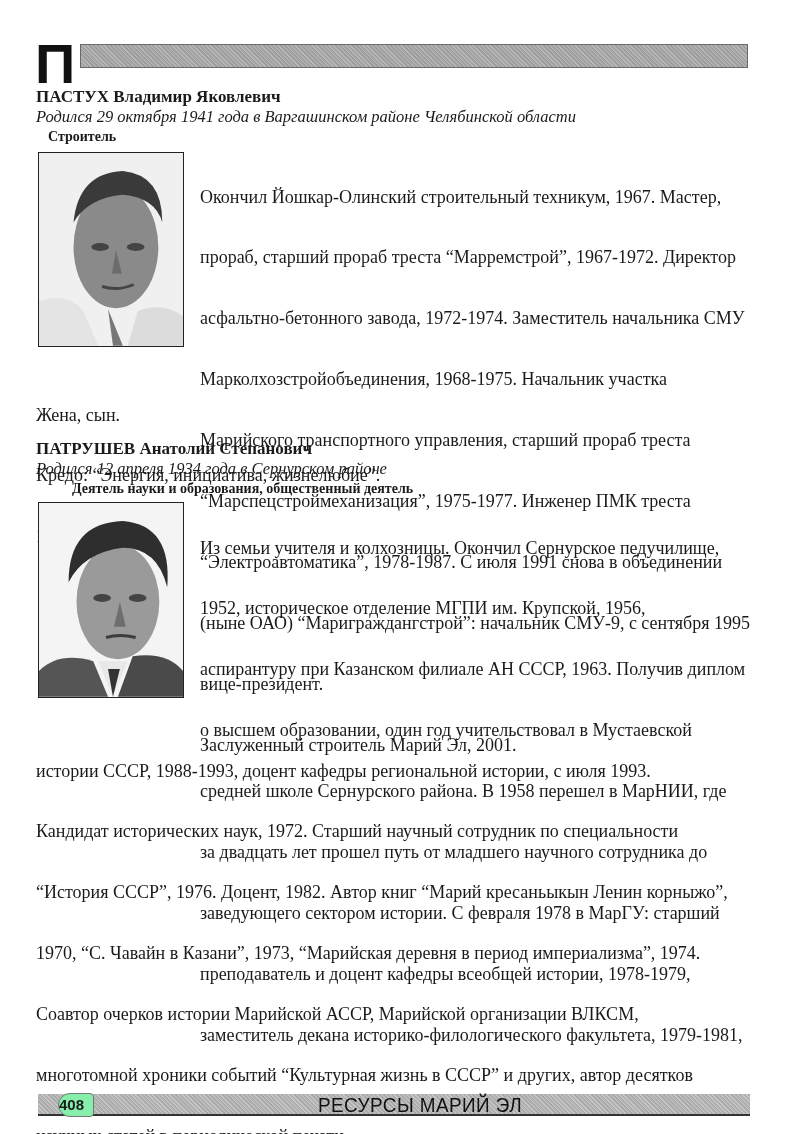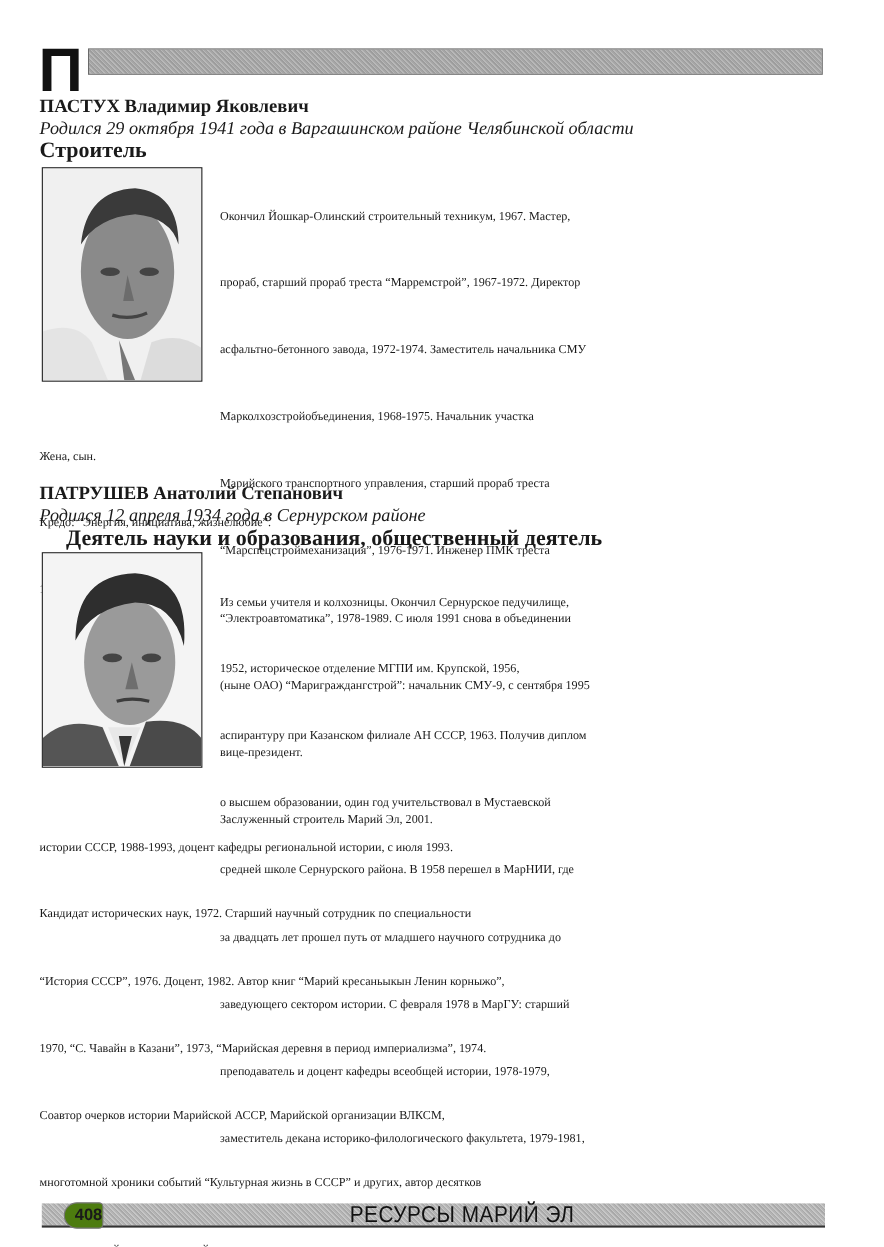--- a/index.html
+++ b/index.html
@@ -9,35 +9,35 @@
 
   
   .letter { position:absolute; left:35px; top:40px; font-family:"Liberation Sans", sans-serif;
             font-weight:bold; font-size:56px; line-height:48px; color:#111; }
   .header-bar { position:absolute; left:80px; top:44px; width:668px; height:24px;
                 background: repeating-linear-gradient(45deg,#9c9c9c 0 1px,#b8b8b8 1px 2px,#a6a6a6 2px 3px);
                 border:1px solid #6a6a6a; box-sizing:border-box; }
 
   .entry-name { position:absolute; left:36px; font-weight:bold; font-size:17px; line-height:20px; }
   .entry-born { position:absolute; left:36px; font-style:italic; font-size:16.5px; line-height:20px; }
-  .entry-prof { position:absolute; left:36px; font-weight:bold; font-size:20px; line-height:20px; }
+  .entry-prof { position:absolute; left:48px; font-weight:bold; font-size:14px; line-height:20px; }
 
   .photo { position:absolute; border:1.5px solid #222; box-sizing:border-box; overflow:hidden; background:#f2f2f2; }
   .photo svg { display:block; width:100%; height:100%; }
 
-  .text-block { position:absolute; font-size:11px; line-height:20.3px; white-space:pre; }
+  .text-block { position:absolute; font-size:18px; line-height:20.3px; white-space:pre; }
 
   
   .footer-bar { position:absolute; left:38px; top:1094px; width:712px; height:22px;
                 background: repeating-linear-gradient(45deg,#a8a8a8 0 1px,#c6c6c6 1px 2px,#b4b4b4 2px 3px);
                 border-bottom:2px solid #333; box-sizing:border-box; }
-  .page-num { position:absolute; left:58px; top:1093px; width:36px; height:24px; background:#4d7c0f;
+  .page-num { position:absolute; left:58px; top:1093px; width:36px; height:24px; background:#86efac;
               border-radius:12px 4px 4px 12px; border:1px solid #777; box-sizing:border-box;
               font-family:"Liberation Sans", sans-serif; font-weight:bold; font-size:15px;
-              line-height:22px; text-align:right; }
+              line-height:22px; text-align:left; }
   .footer-title { position:absolute; left:260px; top:1093px; width:320px; text-align:center;
                   font-family:"Liberation Sans", sans-serif; font-size:21px; line-height:24px;
                   letter-spacing:0.5px; color:#111; transform:scaleX(0.9); }
 </style>
 </head>
 <body>
 
 <div class="page">
 
   <div class="letter">П</div>
@@ -61,22 +61,22 @@
       <path d="M70 158 L85 195 L75 195 Z" fill="#777"></path>
     </svg>
   </div>
 
   <div class="text-block" style="left:200px; top:146px;">
     <div>Окончил Йошкар-Олинский строительный техникум, 1967. Мастер,</div>
     <div>прораб, старший прораб треста “Марремстрой”, 1967-1972. Директор</div>
     <div>асфальтно-бетонного завода, 1972-1974. Заместитель начальника СМУ</div>
     <div>Марколхозстройобъединения, 1968-1975. Начальник участка</div>
     <div>Марийского транспортного управления, старший прораб треста</div>
-    <div>“Марспецстроймеханизация”, 1976-1971. Инженер ПМК треста</div>
-    <div>“Электроавтоматика”, 1978-1989. С июля 1991 снова в объединении</div>
+    <div>“Марспецстроймеханизация”, 1975-1977. Инженер ПМК треста</div>
+    <div>“Электроавтоматика”, 1978-1987. С июля 1991 снова в объединении</div>
     <div>(ныне ОАО) “Мариграждангстрой”: начальник СМУ-9, с сентября 1995</div>
     <div>вице-президент.</div>
     <div>Заслуженный строитель Марий Эл, 2001.</div>
   </div>
 
   <div class="text-block" style="left:36px; top:364px;">
     <div>Жена, сын.</div>
     <div>Кредо: “Энергия, инициатива, жизнелюбие”.</div>
     <div>17.06.02.</div>
   </div>

